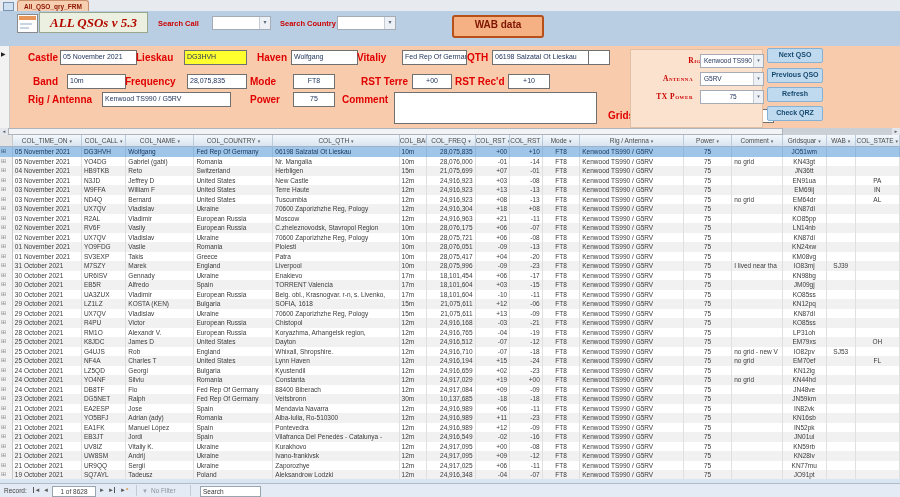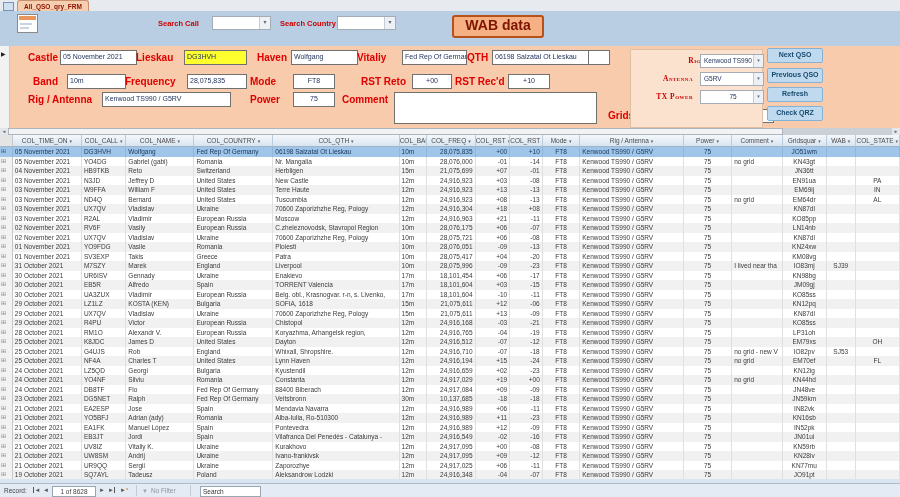--- a/index.html
+++ b/index.html
@@ -12,21 +12,21 @@
   .hband{position:absolute;left:0;top:11px;width:900px;height:35px;background:#B9CDE3;}
   .formicon{position:absolute;left:17px;top:3px;width:19px;height:17px;background:#FDFDFD;border:1px solid #8A8A8A;}
   .formicon .bar{position:absolute;left:1px;top:1px;right:1px;height:4px;background:#E8965A;}
   .formicon .l1,.formicon .l2{position:absolute;left:2px;height:2px;background:#C8D4E2;}
   .formicon .l1{top:8px;width:12px;}
   .formicon .l2{top:12px;width:9px;}
   .titlebox{position:absolute;left:39px;top:1px;width:107px;height:19px;background:#ECF0E1;border:1px solid #9AA78F;text-align:center;line-height:20px;font-family:"Liberation Serif",serif;font-style:italic;font-weight:bold;font-size:13px;color:#B30A00;}
   .hlabel{position:absolute;top:8px;font-size:7.5px;font-weight:bold;color:#CC0000;}
   .combo{position:absolute;top:5px;height:12px;background:#FFFFFF;border:1px solid #A5ACB5;}
   .combo .arr{position:absolute;right:0;top:0;width:10px;height:100%;border-left:1px solid #C5CCD4;background:#EDF1F5;color:#5A6B7C;font-size:6px;text-align:center;line-height:11px;}
-  .wabbtn{position:absolute;left:452px;top:4px;width:88px;height:19px;background:#F5B083;border:2px solid #B8501A;border-radius:3px;font-size:14px;font-weight:bold;color:#7E1400;text-align:center;line-height:16px;cursor:default;}
+  .wabbtn{position:absolute;left:452px;top:4px;width:88px;height:19px;background:#F5B083;border:2px solid #B8501A;border-radius:3px;font-size:10px;font-weight:bold;color:#7E1400;text-align:center;line-height:16px;cursor:default;}
   
   .formarea{position:absolute;left:0;top:46px;width:900px;height:82px;background:#F8CBAD;}
   .recsel{position:absolute;left:0;top:0;width:9px;height:82px;background:#F2F2F2;border-right:1px solid #C9C9C9;}
   .recsel .mark{position:absolute;left:1px;top:4px;font-size:6px;color:#222;}
   .flabel{position:absolute;font-size:10px;font-weight:bold;color:#E00000;white-space:nowrap;}
   .finput{position:absolute;height:13px;background:#FFFFFF;border:1px solid #707070;font-size:7px;color:#1C2F57;line-height:12px;padding:0 2px;white-space:nowrap;overflow:hidden;}
   .finput.center{text-align:center;}
   .finput.yellow{background:#FFFF2E;}
   .panel{position:absolute;left:630px;top:3px;width:131px;height:77px;background:#FAE2CF;border:1px solid #E0BFA4;}
   .plabel{position:absolute;font-size:7.5px;font-weight:bold;color:#CC0000;font-variant:small-caps;font-family:"Liberation Serif",serif;letter-spacing:.5px;text-align:right;width:62px;}
@@ -71,20 +71,21 @@
   <div class="winicon"></div>
   <div class="tab">All_QSO_qry_FRM</div>
 </div>
 
 <div class="hband">
   <div class="formicon">
       <div class="bar"></div>
       <div class="l1"></div>
       <div class="l2"></div>
     </div>
+  <div class="titlebox">ALL QSOs v 5.3</div>
   <span class="hlabel" style="left:158px;">Search Call</span>
   <div class="combo" style="left:212px;width:57px;">
       <span class="arr">▾</span>
     </div>
   <span class="hlabel" style="left:280px;">Search Country</span>
   <div class="combo" style="left:337px;width:57px;">
       <span class="arr">▾</span>
     </div>
   <div class="wabbtn">WAB data</div>
 </div>
@@ -105,21 +106,21 @@
   <span class="flabel" style="left:467px;top:6px;">QTH</span>
   <div class="finput" style="left:492px;top:4px;width:92px;">06198 Salzatal Ot Lieskau</div>
   <div class="finput" style="left:588px;top:4px;width:16px;"></div>
 
   <span class="flabel" style="left:33px;top:30px;">Band</span>
   <div class="finput" style="left:67px;top:28px;width:53px;">10m</div>
   <span class="flabel" style="left:125px;top:30px;">Frequency</span>
   <div class="finput" style="left:187px;top:28px;width:54px;">28,075,835</div>
   <span class="flabel" style="left:250px;top:30px;">Mode</span>
   <div class="finput center" style="left:293px;top:28px;width:36px;">FT8</div>
-  <span class="flabel" style="left:361px;top:30px;">RST Reto</span>
+  <span class="flabel" style="left:361px;top:30px;">RST Terre</span>
   <div class="finput center" style="left:412px;top:28px;width:34px;">+00</div>
   <span class="flabel" style="left:455px;top:30px;">RST Rec'd</span>
   <div class="finput center" style="left:508px;top:28px;width:36px;">+10</div>
 
   <span class="flabel" style="left:28px;top:48px;">Rig / Antenna</span>
   <div class="finput" style="left:102px;top:46px;width:123px;">Kenwood TS990 / G5RV</div>
   <span class="flabel" style="left:250px;top:48px;">Power</span>
   <div class="finput center" style="left:293px;top:46px;width:36px;">75</div>
   <span class="flabel" style="left:342px;top:48px;">Comment</span>
   <div class="finput" style="left:394px;top:46px;width:197px;height:30px;"></div>

